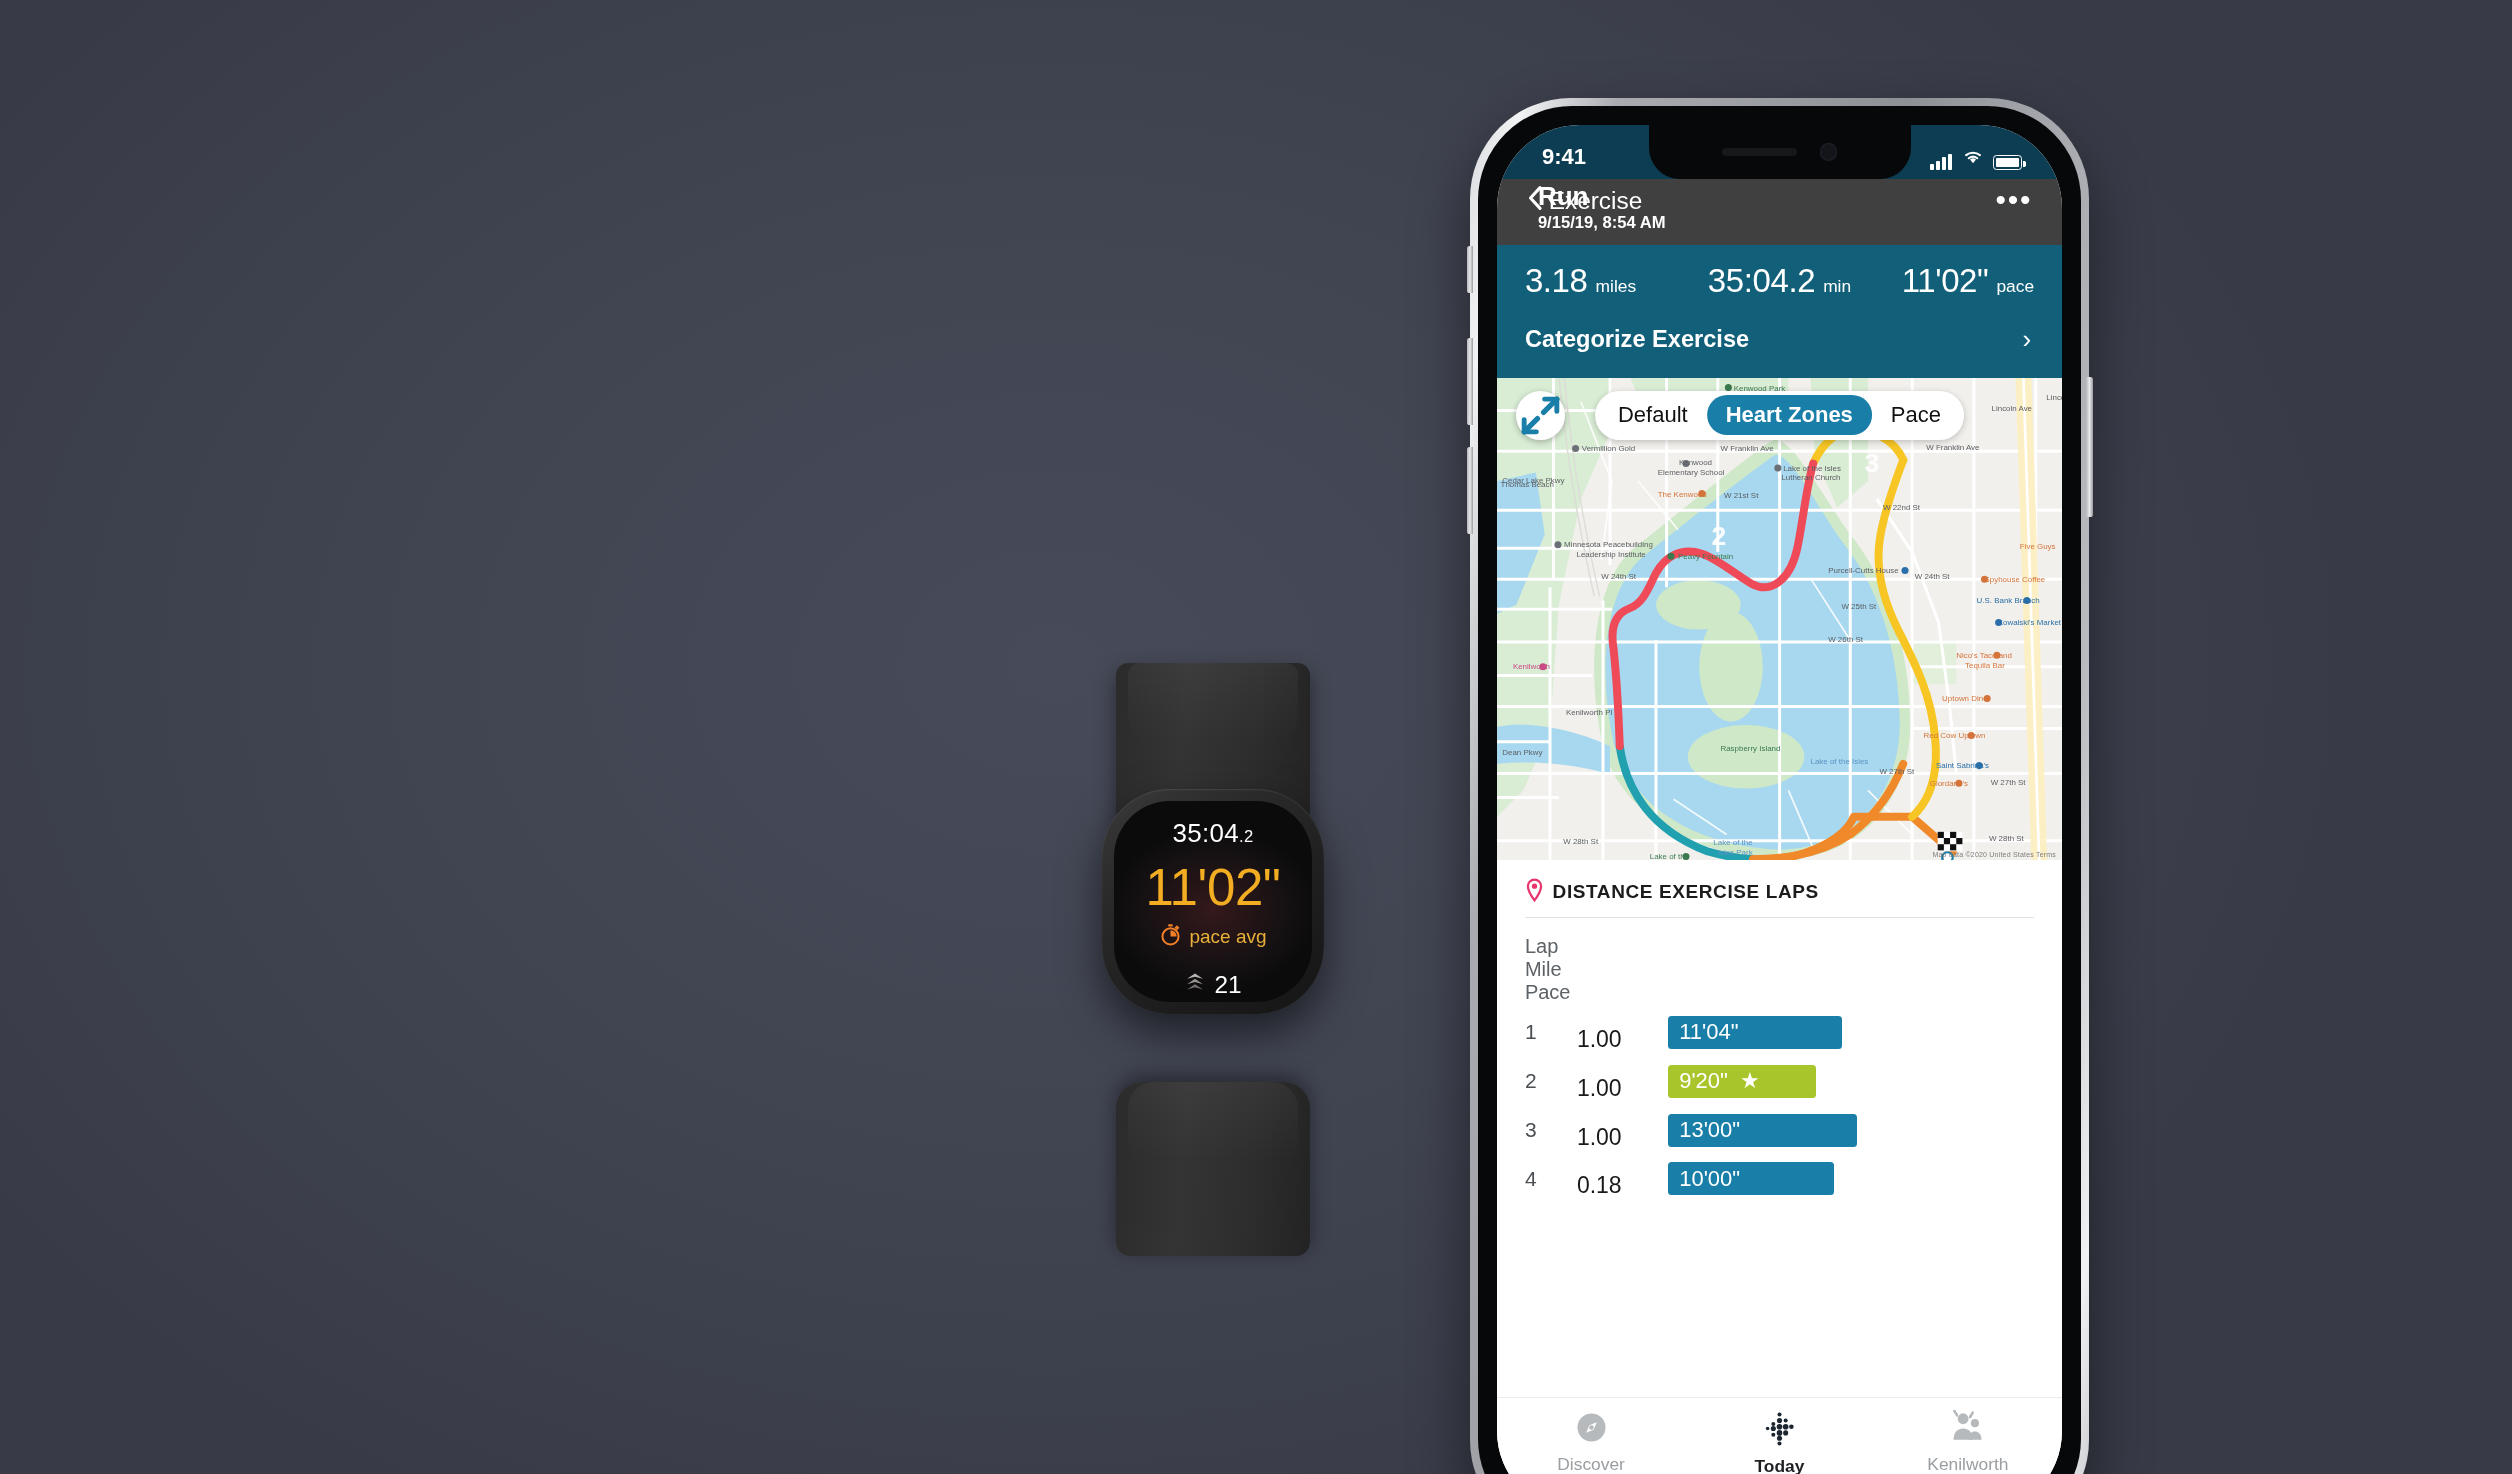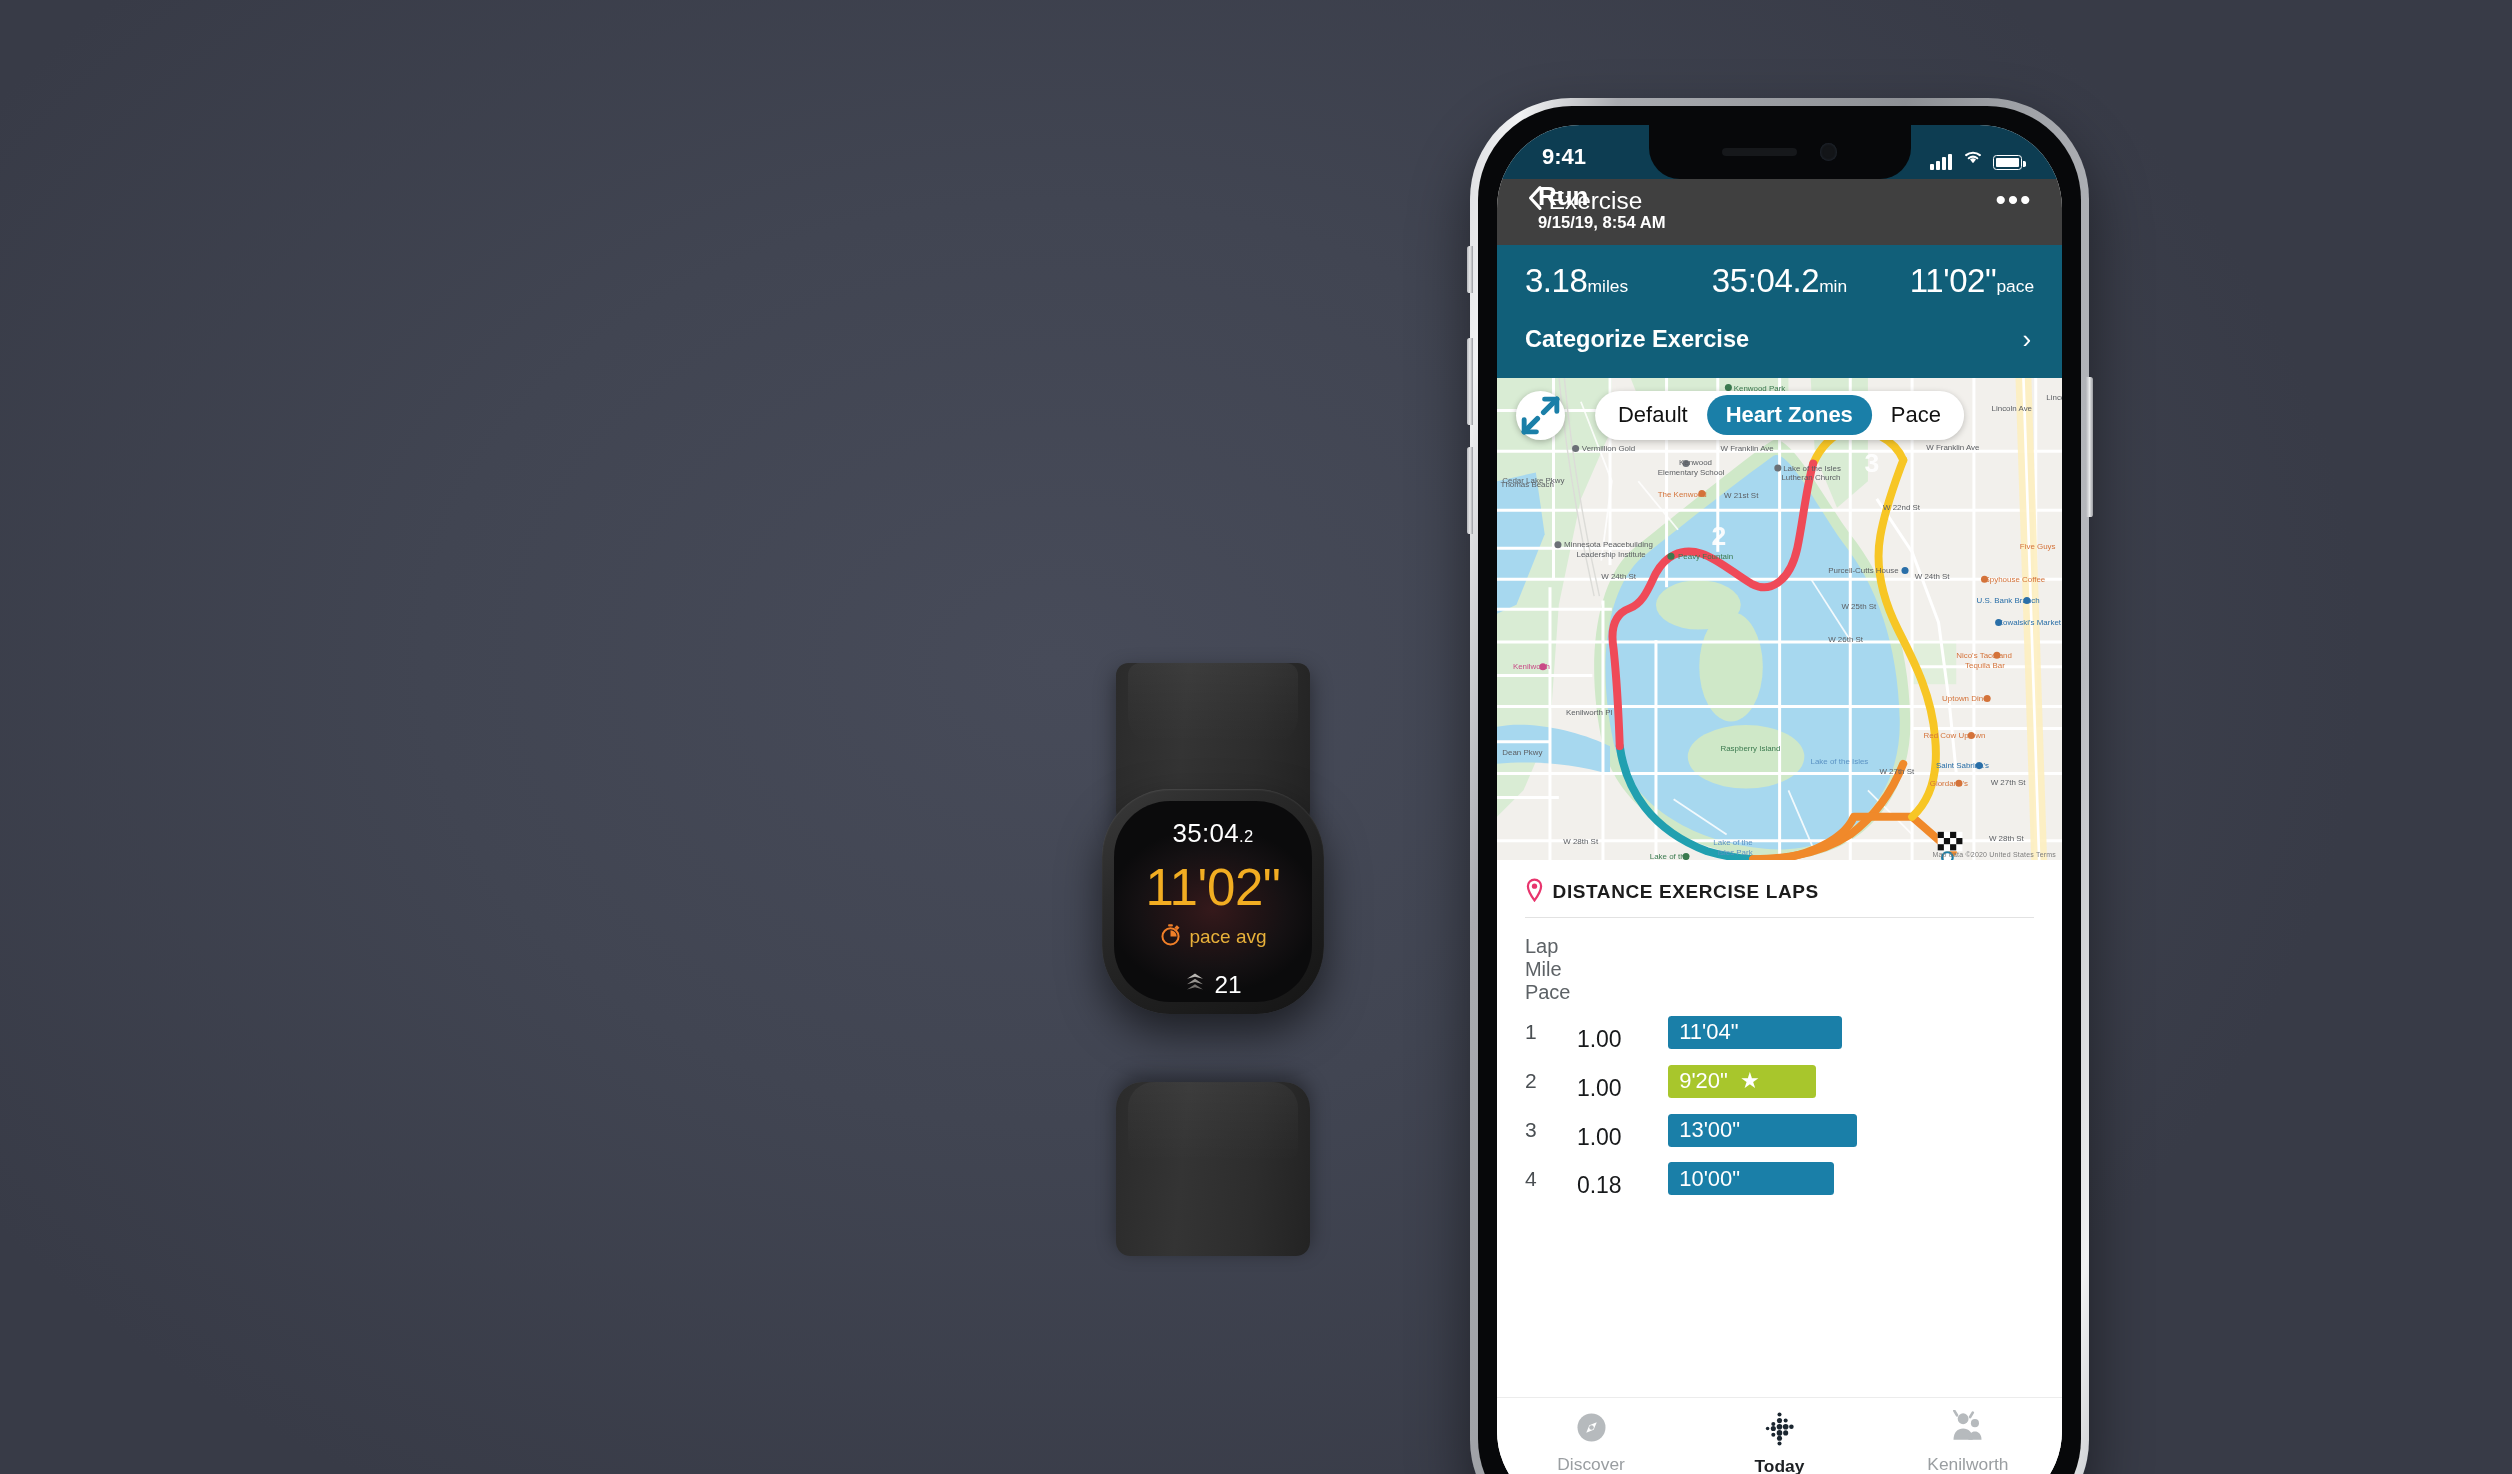--- a/index.html
+++ b/index.html
@@ -125,21 +125,21 @@
 
   
   .stats {
     background:#115f79; color:#fff; flex:0 0 auto;
     display:flex; align-items:baseline; padding:17.4px 28px 19px;
   }
   .stat { flex:1; display:flex; align-items:baseline; }
   .stat:nth-child(2){ justify-content:center; }
   .stat:nth-child(3){ justify-content:flex-end; }
   .stat-val { font-size:33px; font-weight:400; letter-spacing:-0.4px; }
-  .stat-unit { font-size:17.4px; margin-left:0; }
+  .stat-unit { font-size:17.4px; margin-left:8px; }
 
   .categorize {
     background:#115f79; color:#fff; flex:0 0 auto;
     display:flex; align-items:center; justify-content:space-between;
     padding:5.2px 31px 23px 28px; cursor:pointer;
   }
   .categorize span.lbl { font-size:23.6px; font-weight:700; }
   .chev-r { font-size:26px; font-weight:300; }
 
   

